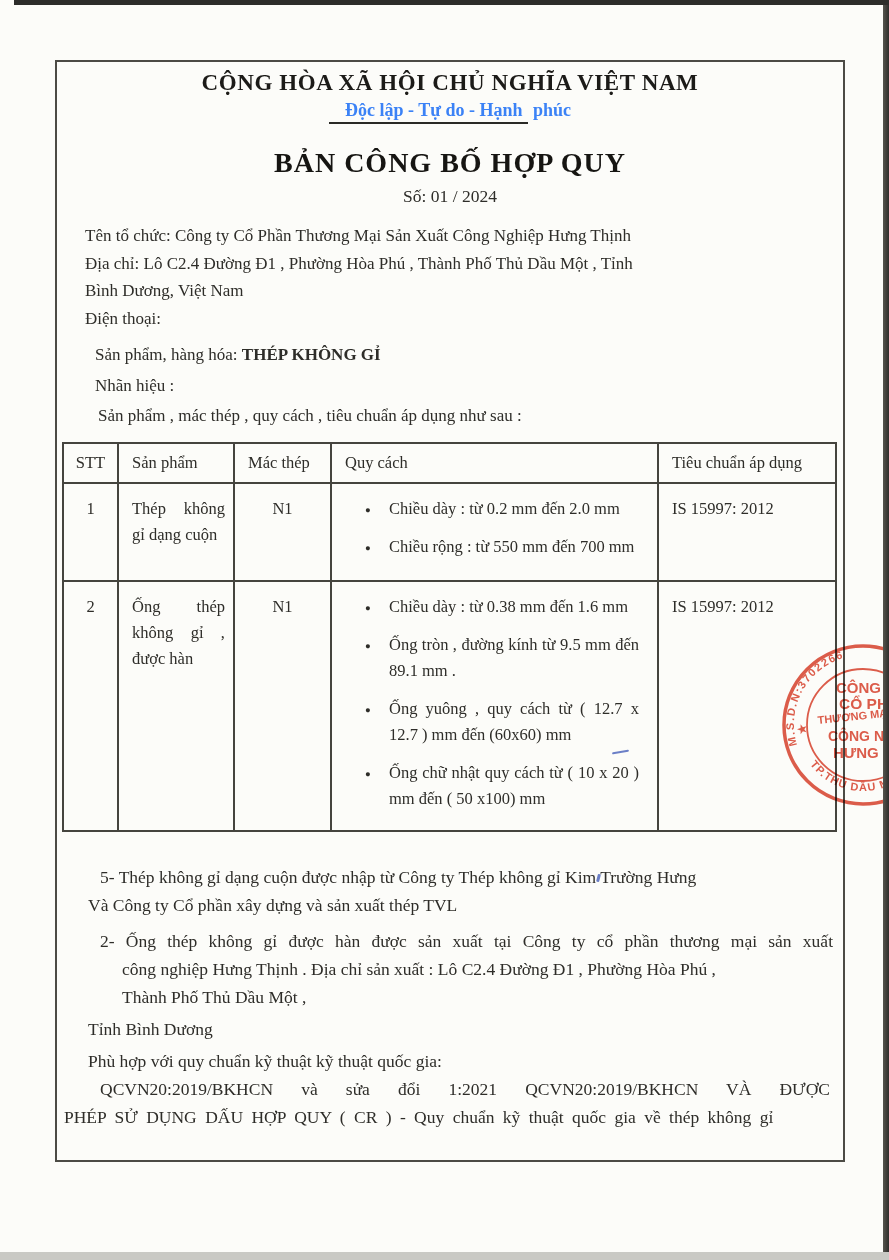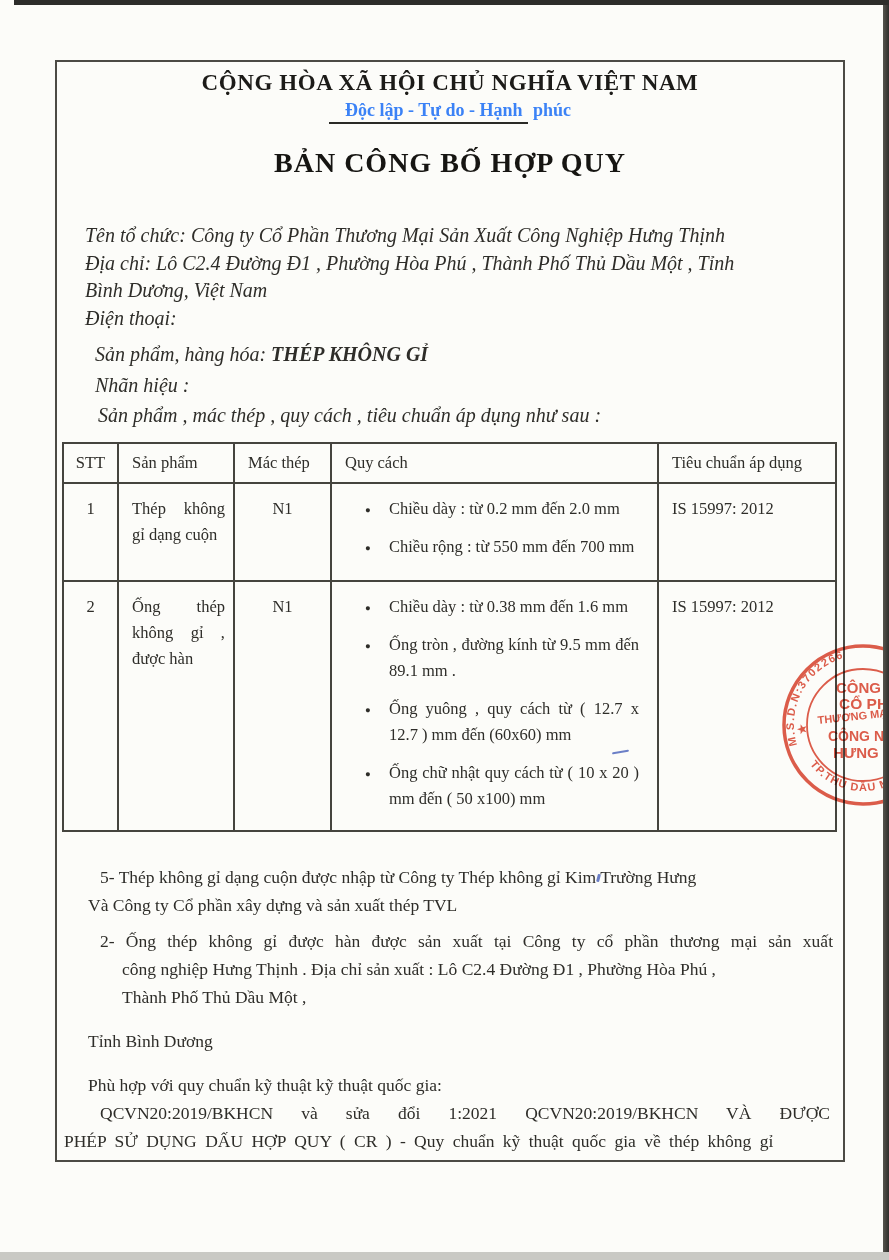--- a/index.html
+++ b/index.html
@@ -16,41 +16,41 @@
 
   .doc-border{position:absolute;left:55px;top:60px;width:786px;height:1098px;border:2px solid #4c4b45;z-index:1;}
 
   .center{ text-align:center; }
   .hdr-national{position:absolute;left:55px;top:70px;width:790px;font-size:23px;font-weight:bold;letter-spacing:.6px;color:#1c1b18;z-index:2;}
   .hdr-motto{position:absolute;left:55px;top:100px;width:790px;font-size:18px;font-weight:bold;color:#3b82f6;z-index:2;}
   .hdr-motto .ul{border-bottom:2px solid #2a2a26;padding:0 6px 2px 16px;}
   .hdr-title{position:absolute;left:55px;top:147px;width:790px;font-size:28px;font-weight:bold;letter-spacing:1px;color:#161512;z-index:2;}
   .hdr-number{position:absolute;left:55px;top:186px;width:790px;font-size:17.5px;z-index:2;}
 
-  .info{position:absolute;left:85px;top:222px;width:706px;font-size:20px;line-height:27.5px;z-index:2;font-style:italic;}
+  .info{position:absolute;left:85px;top:222px;width:706px;font-size:17px;line-height:27.5px;z-index:2;}
   .info .ln{white-space:nowrap;}
   .gap4{} .gap9{margin-top:9px;} .gap3{margin-top:3px;}
   .ind10{margin-left:10px;} .ind13{margin-left:13px;}
   .bold{font-weight:bold;}
 
   table.spec{position:absolute;left:62px;top:442px;width:773px;border-collapse:collapse;table-layout:fixed;font-size:16.5px;z-index:2;}
   table.spec th,table.spec td{border:2px solid #45443e;font-weight:normal;vertical-align:top;}
   table.spec th{height:34px;vertical-align:middle;text-align:left;padding:2px 6px 2px 13px;}
   table.spec th.c, table.spec td.c{text-align:center;padding-left:4px;padding-right:4px;}
   table.spec td{padding:12px 8px 6px 13px;line-height:26px;}
   td.wrapcell{text-align:justify;padding-right:14px;}
   .spec-list{margin:0;padding:0 10px 0 44px;list-style:none;text-align:justify;}
   .spec-list .spec-item{position:relative;margin-bottom:11px;line-height:26.5px;}
   .spec-list .spec-item::before{content:"●";position:absolute;left:-24px;top:1px;font-size:9.5px;}
 
   .notes{position:absolute;left:62px;top:863px;width:772px;font-size:17.5px;line-height:28px;z-index:2;}
   .nline{white-space:nowrap;}
   .jline{white-space:normal;text-align-last:justify;}
   .ml2{margin-left:2px;} .ml26{margin-left:26px;} .ml38{margin-left:38px;} .ml60{margin-left:60px;}
-  .mt8{margin-top:8px;} .mt4{margin-top:16px;}
+  .mt8{margin-top:8px;} .mt4{margin-top:4px;}
   .ws4{word-spacing:4px;}
 
   .stamp{position:absolute;left:778px;top:640px;width:170px;height:170px;z-index:5;mix-blend-mode:multiply;opacity:.92;}
   .stamp text{font-family:"Liberation Sans","DejaVu Sans",sans-serif;font-weight:bold;}
 
   .pen-mark{position:absolute;background:#3b55b5;opacity:.75;z-index:3;border-radius:1px;}
   .pm1{left:612px;top:751px;width:17px;height:2px;transform:rotate(-10deg);}
   .pm2{left:597px;top:874px;width:3px;height:8px;transform:rotate(14deg);}
 </style>
 </head>
@@ -58,20 +58,21 @@
 
 <div class="page">
 
   <div class="doc-border"></div>
 
   <div class="hdr-national center">CỘNG HÒA XÃ HỘI CHỦ NGHĨA VIỆT NAM</div>
   <div class="hdr-motto center">
     <span class="ul">Độc lập - Tự do - Hạnh</span><span> phúc</span>
   </div>
   <div class="hdr-title center">BẢN CÔNG BỐ HỢP QUY</div>
+  <div class="hdr-number center">Số: 01 / 2024</div>
 
   <div class="info">
     <div class="ln">Tên tổ chức: Công ty Cổ Phần Thương Mại Sản Xuất Công Nghiệp Hưng Thịnh</div>
     <div class="ln">Địa chỉ: Lô C2.4 Đường Đ1 , Phường Hòa Phú , Thành Phố Thủ Dầu Một , Tỉnh</div>
     <div class="ln">Bình Dương, Việt Nam</div>
     <div class="ln gap4">Điện thoại:</div>
     <div class="ln gap9 ind10">
       <span>Sản phẩm, hàng hóa: </span><span class="bold">THÉP KHÔNG GỈ</span>
     </div>
     <div class="ln gap3 ind10">Nhãn hiệu :</div>

